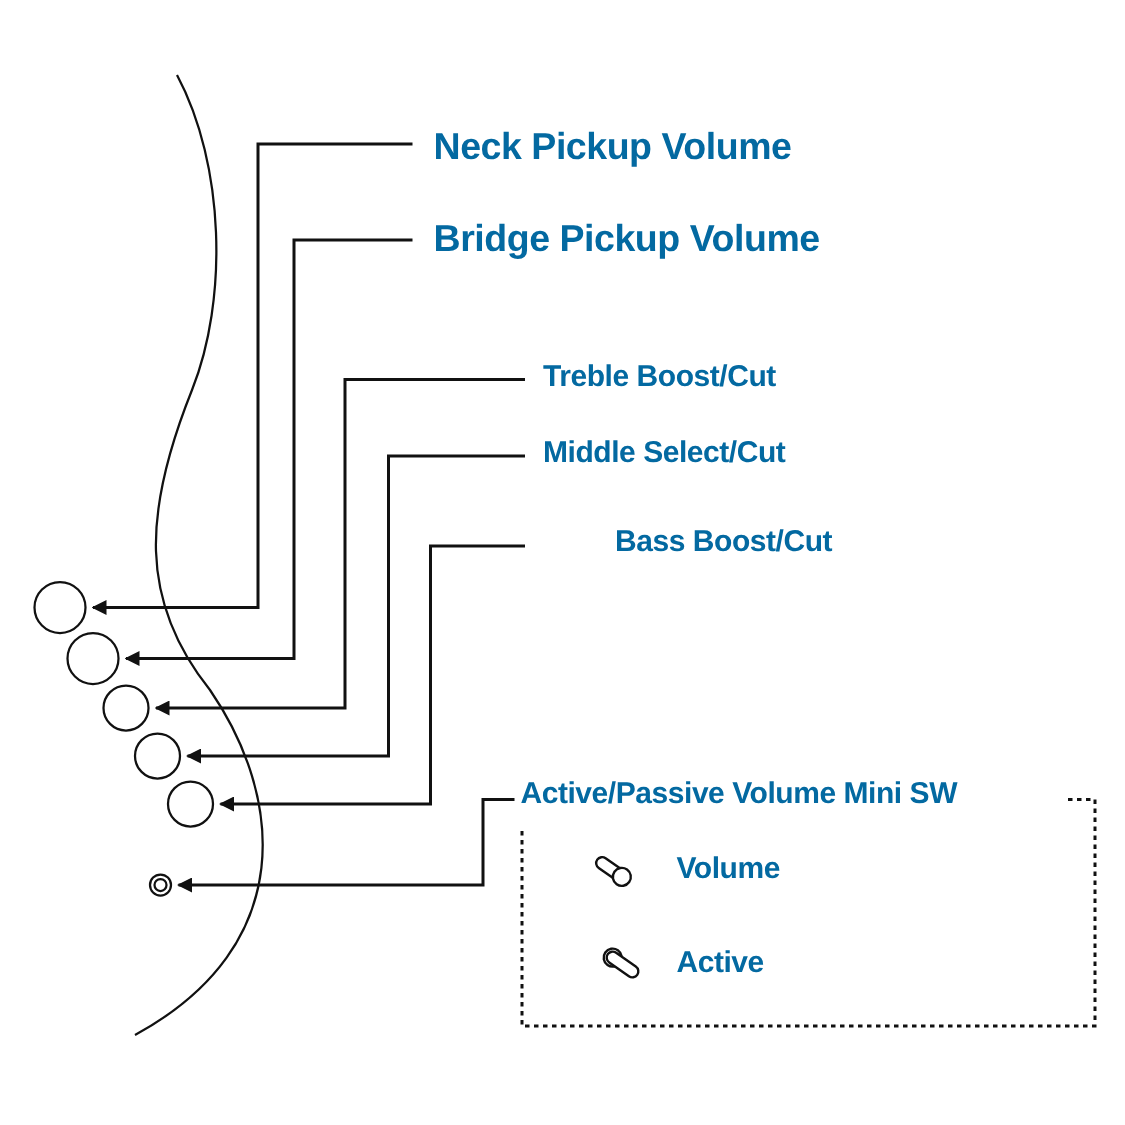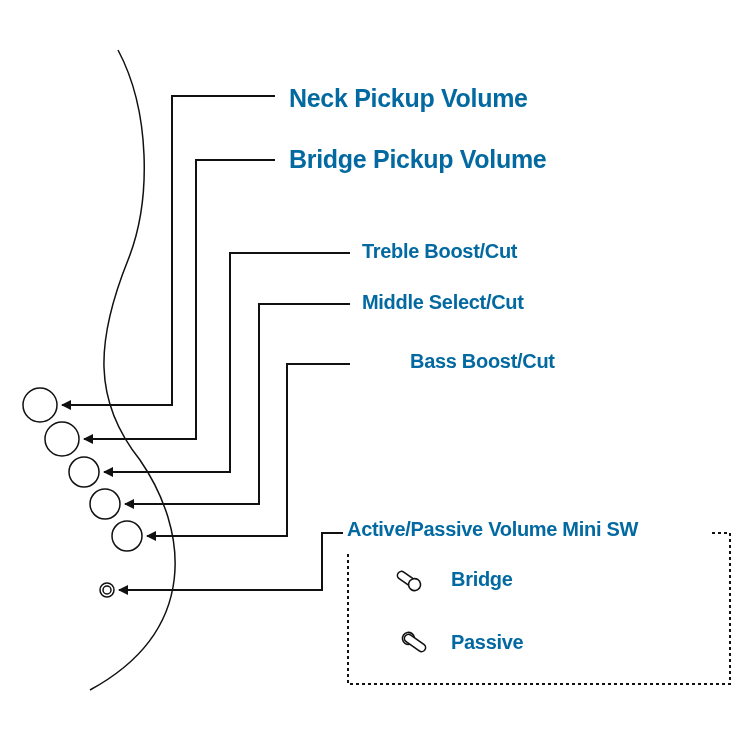--- a/index.html
+++ b/index.html
@@ -50,14 +50,14 @@
     <rect x="-12" y="-4" width="24" height="8" rx="4" fill="#fff" stroke="#111" stroke-width="1.6"></rect>
   </g>
 </svg>
 
 <div class="lbl big" style="left:289px;top:84px;">Neck Pickup Volume</div>
 <div class="lbl big" style="left:289px;top:145px;text-align:right;">Bridge Pickup Volume</div>
 <div class="lbl mid" style="left:362px;top:240px;">Treble Boost/Cut</div>
 <div class="lbl mid" style="left:362px;top:291px;">Middle Select/Cut</div>
 <div class="lbl mid" style="left:362px;top:350px;margin-left:48px;">Bass Boost/Cut</div>
 <div class="lbl mid" style="left:347px;top:518px;">Active/Passive Volume Mini SW</div>
-<div class="lbl small" style="left:451px;top:568px;">Bridge</div>
-<div class="lbl small" style="left:451px;top:631px;">Passive</div>
+<div class="lbl small" style="left:451px;top:568px;">Volume</div>
+<div class="lbl small" style="left:451px;top:631px;">Active</div>
 
 </body></html>

